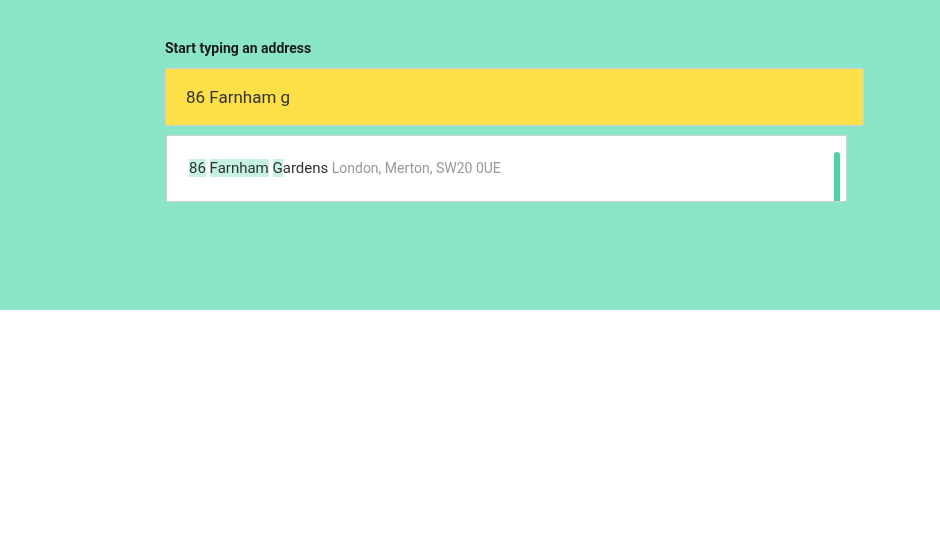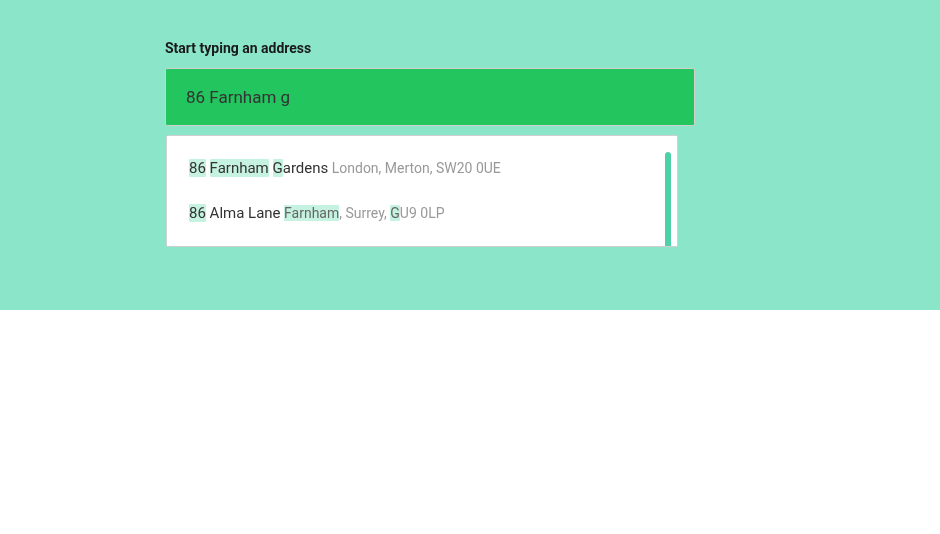--- a/index.html
+++ b/index.html
@@ -11,32 +11,32 @@
       font-family: -apple-system, BlinkMacSystemFont, "Segoe UI", Roboto, Helvetica, Arial, sans-serif;
       width: 940px;
       height: 534px;
       background: linear-gradient(to bottom, #8ae5c9 0%, #8ae5c9 58%, #ffffff 58%, #ffffff 100%);
       position: relative;
     }
     .container {
       position: absolute;
       top: 40px;
       left: 165px;
-      width: 530px;
+      width: 699px;
     }
     .label {
       font-size: 14px;
       font-weight: 700;
       color: #1a1a1a;
       margin-bottom: 12px;
     }
     .input-wrapper {
       position: relative;
       width: 100%;
-      background: #22c55e;
+      background: #fde047;
       border: 1px solid #d0d0d0;
       border-radius: 2px;
     }
     .search-input {
       width: 100%;
       padding: 18px 20px;
       font-size: 17px;
       color: #333;
       border: none;
       outline: none;
@@ -113,18 +113,17 @@
 </head>
 <body>
 
 <div class="container">
   <div class="label">Start typing an address</div>
   <div class="input-wrapper">
     <input type="text" class="search-input" value="86 Farnham g" style="">
     <div class="dropdown">
       <div class="dropdown-inner" id="suggestions-list">
           <div class="suggestion"><span class="primary"><span class="hl">86</span> <span class="hl">Farnham</span> <span class="hl">G</span>ardens</span><span class="secondary"> London, Merton, SW20 0UE</span></div>
-          <div class="suggestion"><span class="primary"><span class="hl">86</span> Alma Lane</span><span class="secondary"> <span class="hl">Farnham</span>, Surrey, <span class="hl">G</span>U9 0LP</span></div>
         </div>
       <div class="custom-scroll"></div>
     </div>
   </div>
 </div>
 
 </body></html>

